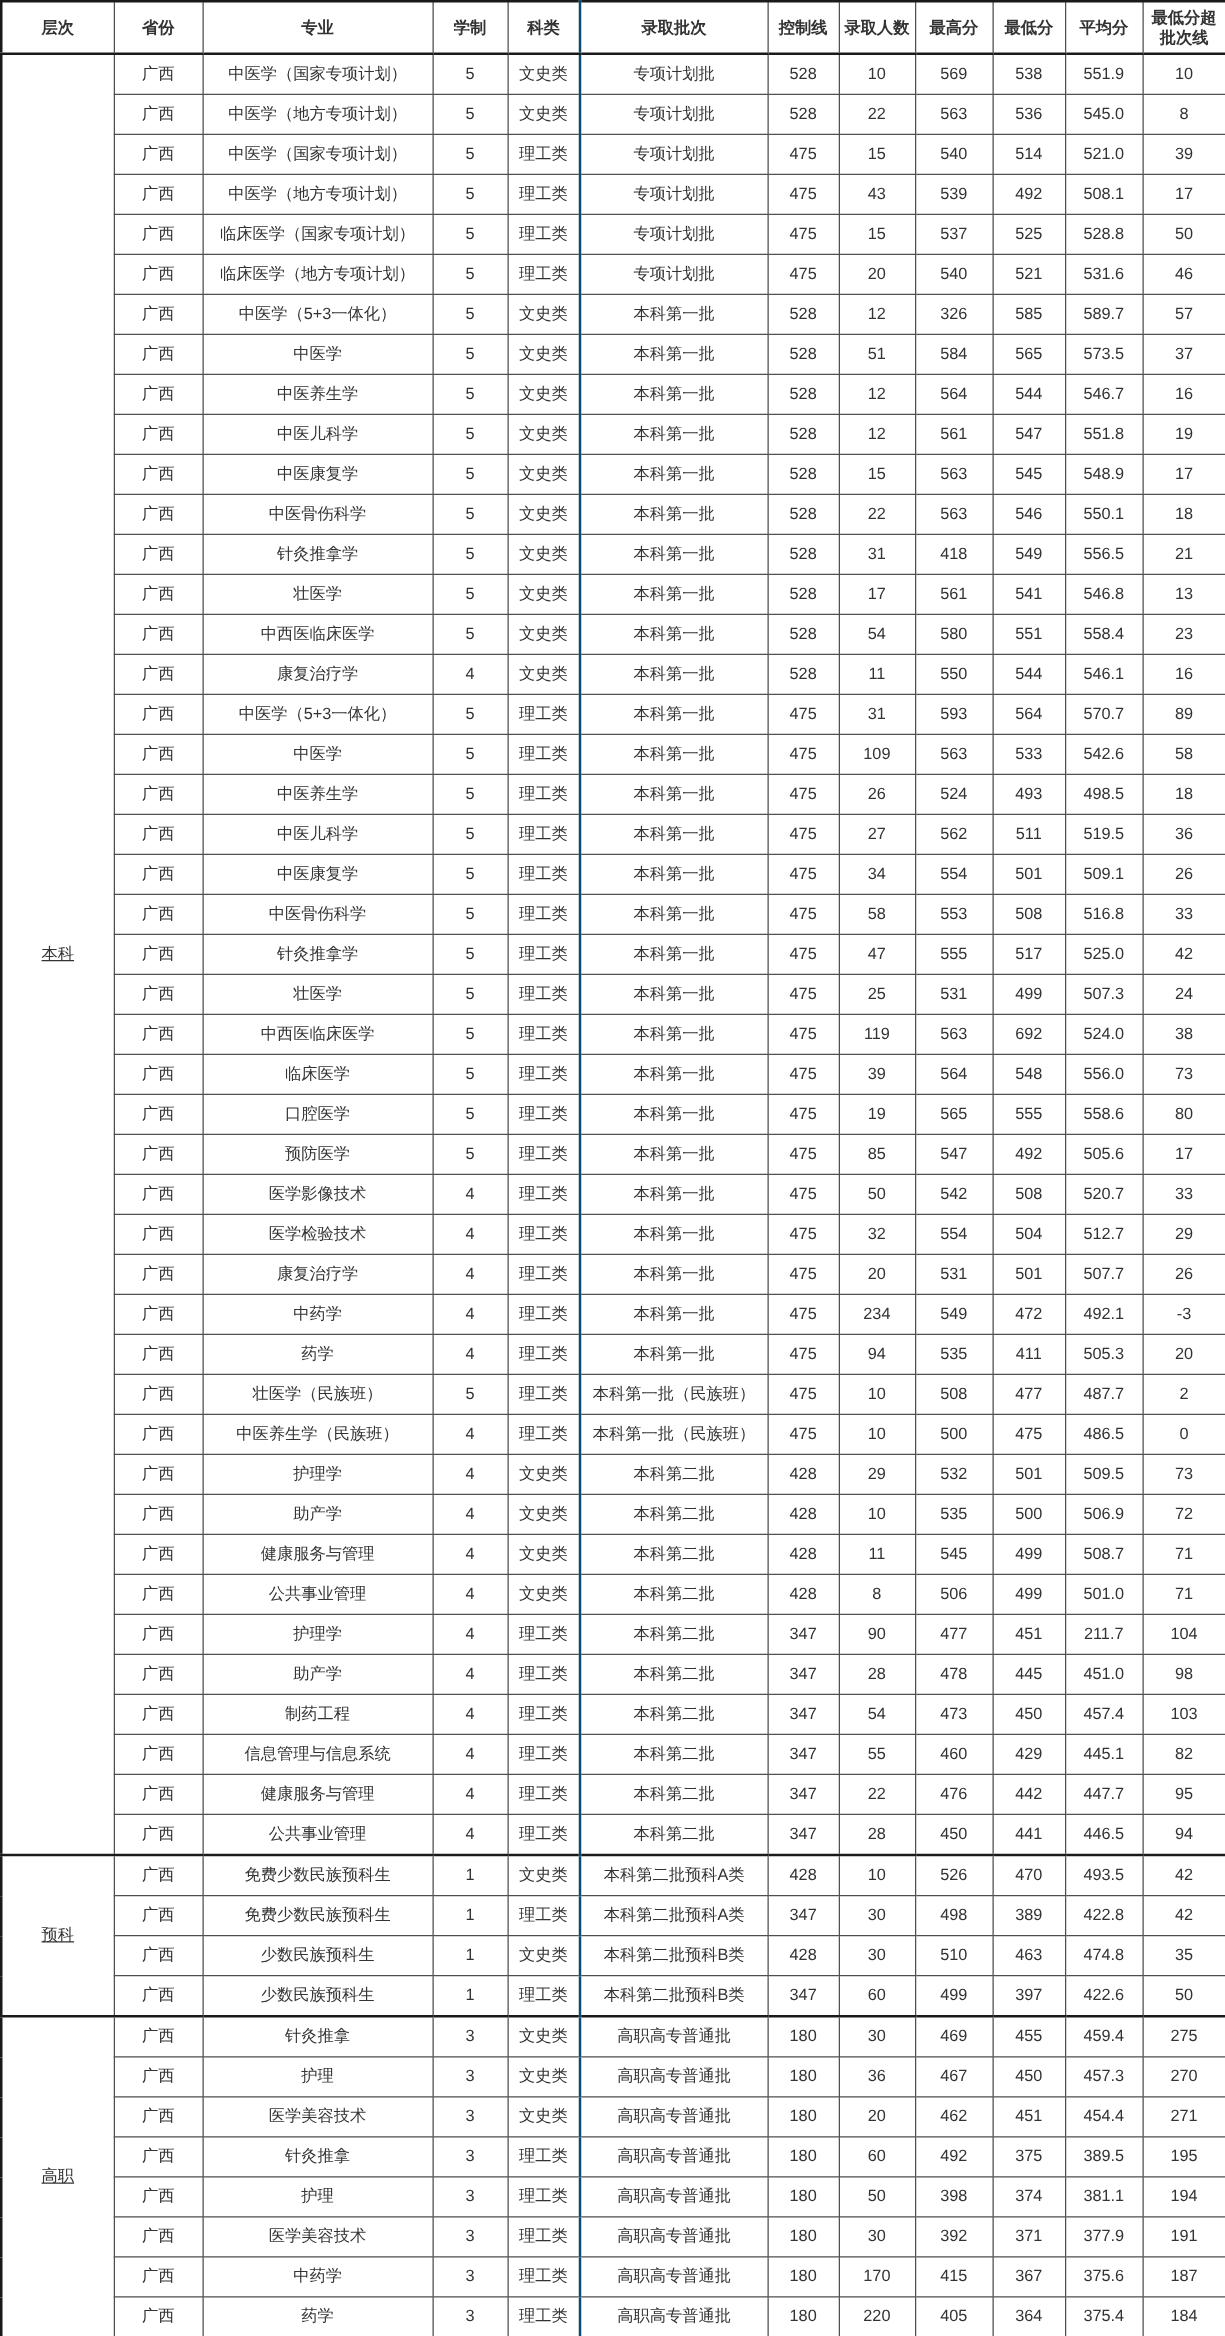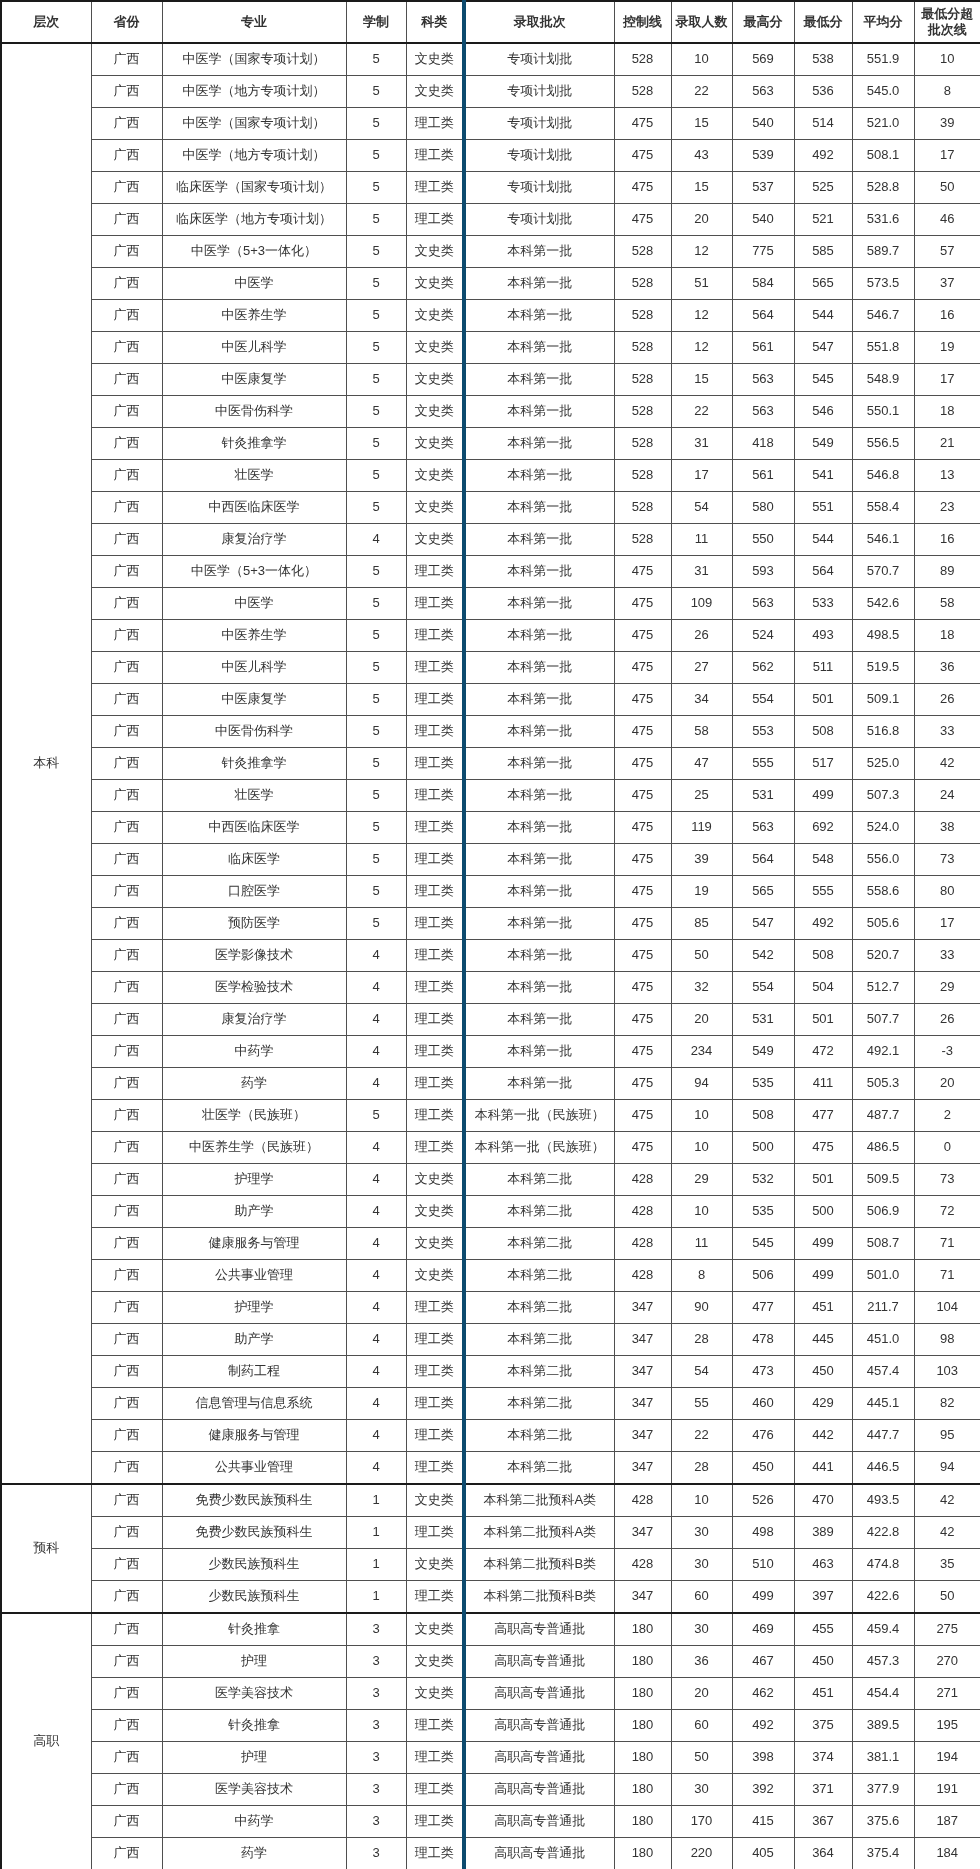--- a/index.html
+++ b/index.html
@@ -33,27 +33,28 @@
     height: 40px;
     font-weight: bold;
     border-bottom: 2px solid #1a1a1a;
   }
   .score-table tbody td {
     height: 31px;
     font-weight: normal;
   }
   .score-table .wrap-head span { display: block; }
   .score-table td.heavy-left, .score-table th.heavy-left {
-    border-left: 4px solid #0c4a6e;
+    border-left: 2px solid #0c4a6e;
   }
   .score-table tr.section-start td {
     border-top: 2px solid #1a1a1a;
   }
   .score-table td.level-cell {
     font-size: 13px;
+    text-decoration: underline;
   }
 </style>
 </head>
 <body>
 
 <table class="score-table">
   <colgroup>
     <col style="width:90px">
       <col style="width:71px">
       <col style="width:184px">
@@ -167,21 +168,21 @@
         <td>46</td>
       </tr>
       <tr>
         <td>广西</td>
         <td>中医学（5+3一体化）</td>
         <td>5</td>
         <td>文史类</td>
         <td class="heavy-left">本科第一批</td>
         <td>528</td>
         <td>12</td>
-        <td>775</td>
+        <td>326</td>
         <td>585</td>
         <td>589.7</td>
         <td>57</td>
       </tr>
       <tr>
         <td>广西</td>
         <td>中医学</td>
         <td>5</td>
         <td>文史类</td>
         <td class="heavy-left">本科第一批</td>

